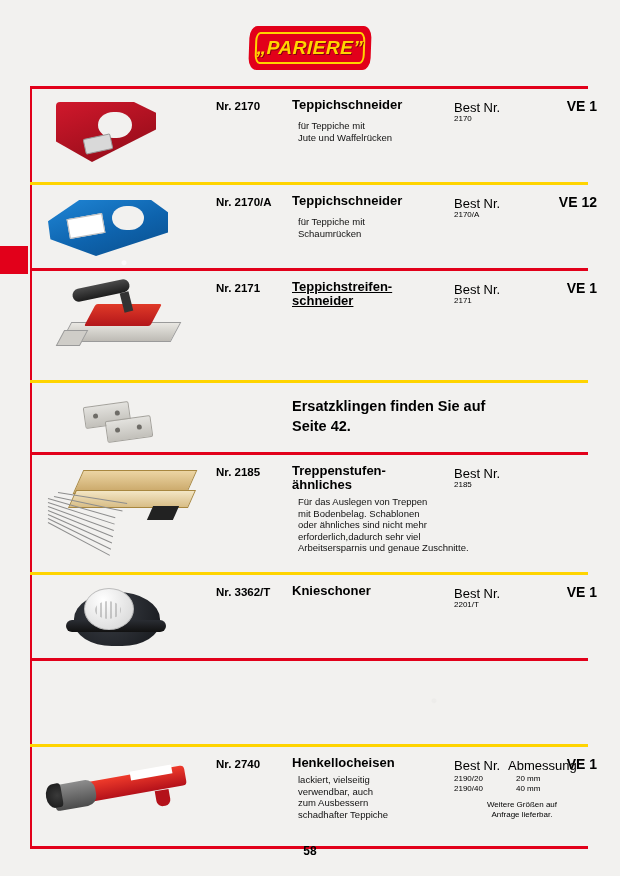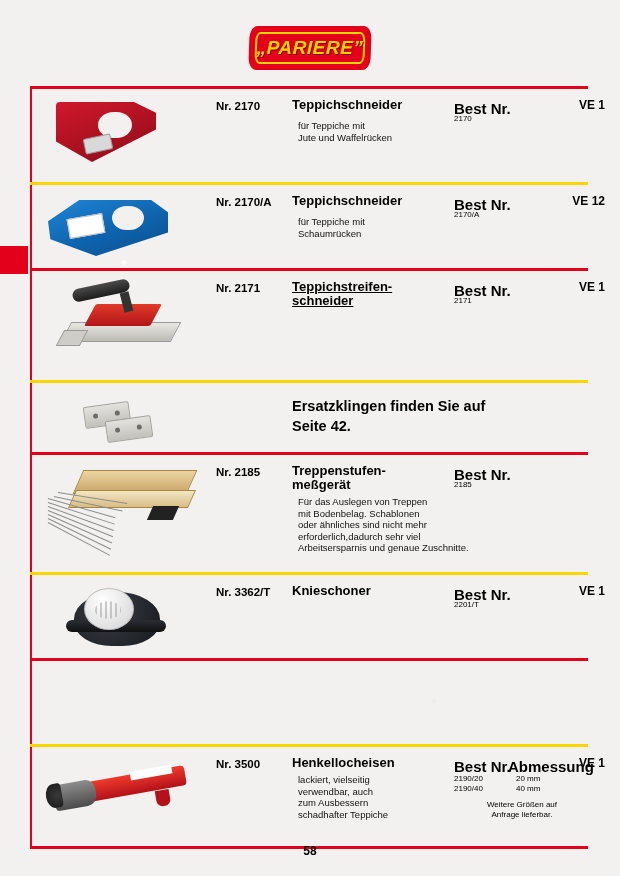--- a/index.html
+++ b/index.html
@@ -125,34 +125,34 @@
   .desc {
     position: absolute;
     left: 268px;
     width: 190px;
     font-size: 9.5px;
     color: #111;
     line-height: 11.5px;
   }
   .bestnr-label {
     position: absolute;
-    font-size: 15px;
-    font-weight: bold;
+    font-size: 13px;
+    font-weight: normal;
     color: #000;
   }
   .bestnr-val {
     position: absolute;
     font-size: 8px;
     color: #000;
     line-height: 10px;
   }
   .ve {
     position: absolute;
-    right: 0;
-    font-size: 12px;
+    right: 8px;
+    font-size: 14px;
     font-weight: bold;
     color: #000;
   }
   .banner {
     position: absolute;
     left: 262px;
     font-size: 14.5px;
     font-weight: bold;
     color: #000;
     line-height: 20px;
@@ -541,21 +541,21 @@
           <i style="left:4px;top:18px;transform:rotate(24deg);"></i>
           <i style="left:4px;top:22px;transform:rotate(26deg);"></i>
           <i style="left:4px;top:26px;transform:rotate(28deg);"></i>
           <i style="left:10px;top:0px;transform:rotate(12deg);"></i>
           <i style="left:14px;top:-4px;transform:rotate(9deg);"></i>
         </div>
       </div>
     </div>
     <div class="nr">Nr. 2185</div>
     <div class="title" style="white-space:pre-line;">Treppenstufen-
-meßgerät</div>
+ähnliches</div>
     <div class="desc" style="top:36px;width:215px;white-space:pre-line;">Für das Auslegen von Treppen
 mit Bodenbelag. Schablonen
 oder ähnliches sind nicht mehr
 erforderlich,dadurch sehr viel
 Arbeitsersparnis und genaue Zuschnitte.</div>
     <div class="bestnr-label" style="left:424px;top:6px;">Best Nr.</div>
     <div class="bestnr-val" style="left:424px;top:20px;">2185</div>
   </div>
 
   <div class="sep yellow" style="top:572px;"></div>
@@ -580,21 +580,21 @@
   <div class="row" style="top:752px;height:92px;">
     <div class="img-cell">
       <div class="prod" style="height:84px;">
         <div class="p2190-body"></div>
         <div class="p2190-label"></div>
         <div class="p2190-trig"></div>
         <div class="p2190-nozzle"></div>
         <div class="p2190-tip"></div>
       </div>
     </div>
-    <div class="nr">Nr. 3500</div>
+    <div class="nr">Nr. 2740</div>
     <div class="title">Henkellocheisen</div>
     <div class="desc" style="top:22px;white-space:pre-line;">lackiert, vielseitig
 verwendbar, auch
 zum Ausbessern
 schadhafter Teppiche</div>
 
     <div class="bestnr-label" style="left:424px;top:6px;">Best Nr.</div>
     <div class="bestnr-label" style="left:478px;top:6px;">Abmessung</div>
 
     <div class="tbl" style="left:424px;top:22px;">2190/20</div>

